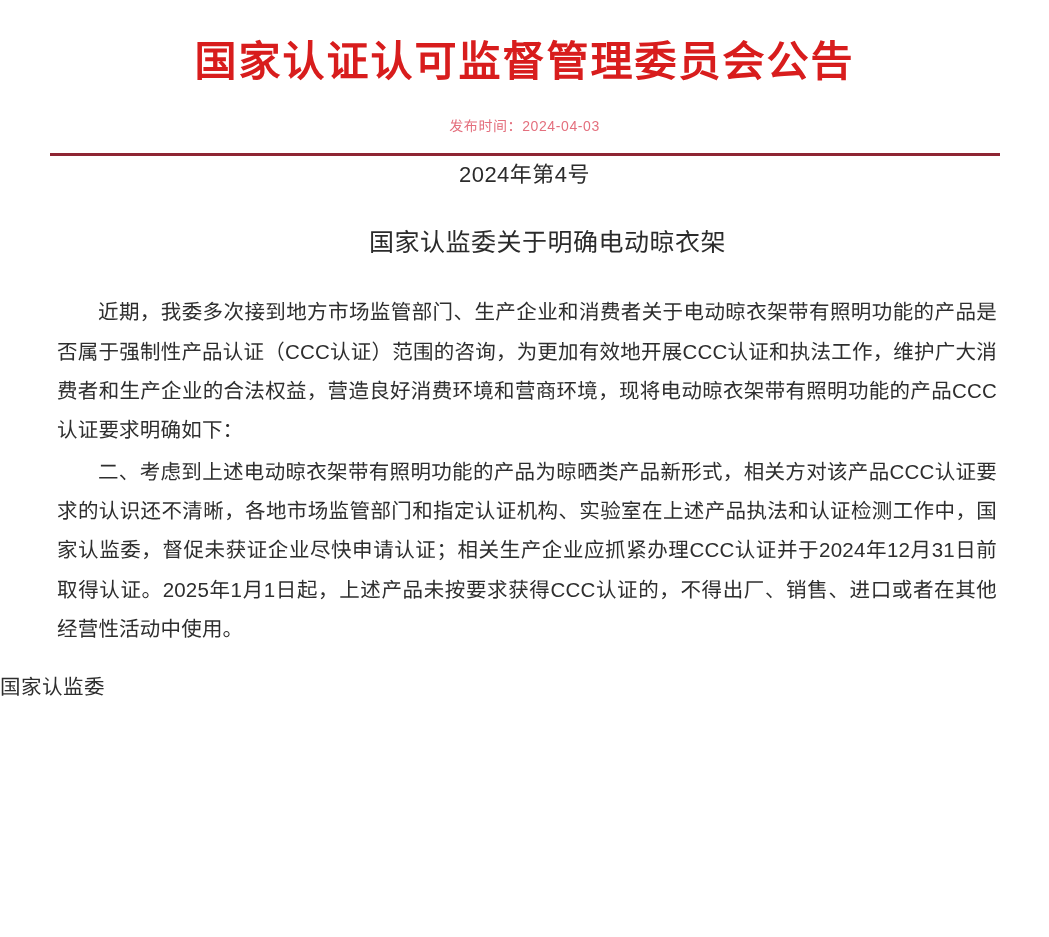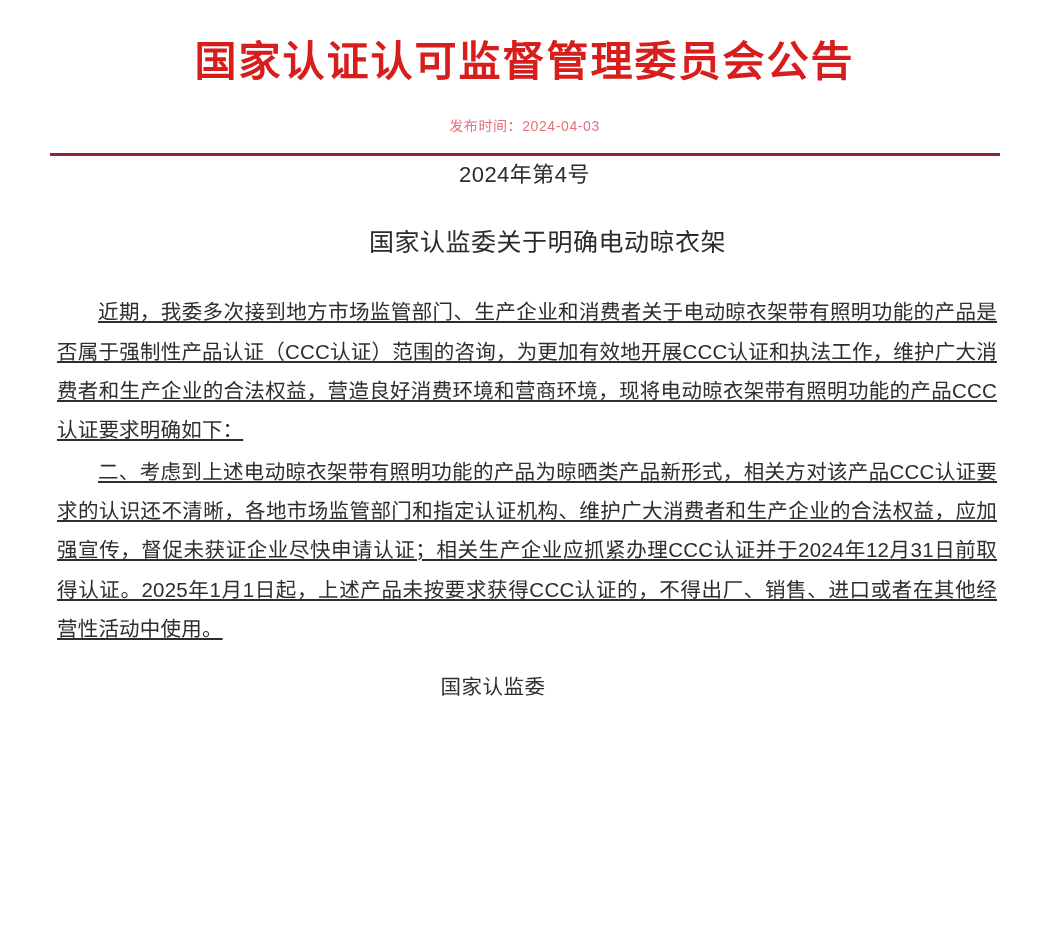--- a/index.html
+++ b/index.html
@@ -78,28 +78,27 @@
   }
   .body-para {
     font-size: 20.5px;
     line-height: 1.92;
     color: #2e2e2e;
     text-align: justify;
     text-justify: inter-ideograph;
     text-indent: 2em;
     margin: 0 0 2px 0;
     letter-spacing: 0.2px;
-    text-decoration: underline;
   }
 
   
   .signature-block {
     margin-top: 22px;
     padding-right: 63px;
-    text-align: center;
+    text-align: left;
   }
   .signature-name {
     font-size: 20.5px;
     color: #2e2e2e;
     letter-spacing: 0.5px;
   }
 </style>
 </head>
 <body>
 
@@ -114,20 +113,20 @@
   </div>
 
   <div class="doc-number">2024年第4号</div>
 
   <div class="subtitle-block">
     <div class="subtitle-line">国家认监委关于明确电动晾衣架</div>
   </div>
 
   <div class="body-block">
     <p class="body-para">近期，我委多次接到地方市场监管部门、生产企业和消费者关于电动晾衣架带有照明功能的产品是否属于强制性产品认证（CCC认证）范围的咨询，为更加有效地开展CCC认证和执法工作，维护广大消费者和生产企业的合法权益，营造良好消费环境和营商环境，现将电动晾衣架带有照明功能的产品CCC认证要求明确如下：</p>
-    <p class="body-para">二、考虑到上述电动晾衣架带有照明功能的产品为晾晒类产品新形式，相关方对该产品CCC认证要求的认识还不清晰，各地市场监管部门和指定认证机构、维护广大消费者和生产企业的合法权益，应加强宣传，督促未获证企业尽快申请认证；相关生产企业应抓紧办理CCC认证并于2024年12月31日前取得认证。2025年1月1日起，上述产品未按要求获得CCC认证的，不得出厂、销售、进口或者在其他经营性活动中使用。</p>
+    <p class="body-para">二、考虑到上述电动晾衣架带有照明功能的产品为晾晒类产品新形式，相关方对该产品CCC认证要求的认识还不清晰，各地市场监管部门和指定认证机构、实验室在上述产品执法和认证检测工作中，国家认监委，督促未获证企业尽快申请认证；相关生产企业应抓紧办理CCC认证并于2024年12月31日前取得认证。2025年1月1日起，上述产品未按要求获得CCC认证的，不得出厂、销售、进口或者在其他经营性活动中使用。</p>
   </div>
 
   <div class="signature-block">
     <span class="signature-name">国家认监委</span>
   </div>
 
 </div>
 
 </body></html>

